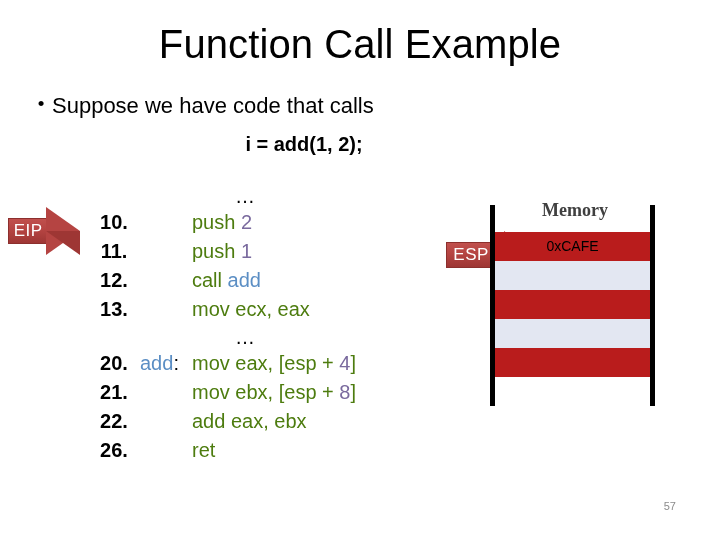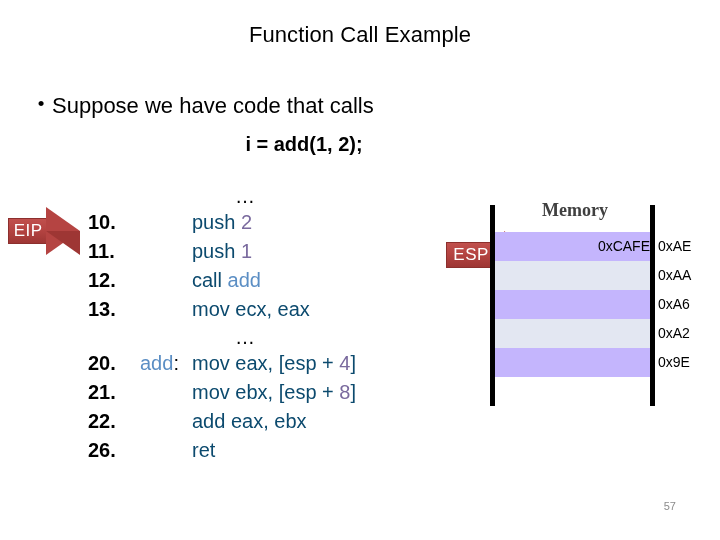--- a/index.html
+++ b/index.html
@@ -18,21 +18,21 @@
     overflow: hidden;
   }
 
   
   #slide-title {
     position: absolute;
     left: 0;
     top: 22px;
     width: 720px;
     text-align: center;
-    font-size: 22px;
+    font-size: 40px;
     font-weight: 400;
     color: #000000;
     letter-spacing: 0.1px;
   }
 
   
   .bullet-row {
     position: absolute;
     left: 30px;
     top: 92px;
@@ -82,29 +82,29 @@
     display: flex;
     align-items: baseline;
     height: 29px;
     font-size: 20px;
     white-space: pre;
   }
   .code-num {
     flex: 0 0 52px;
     color: #000000;
     font-weight: bold;
-    text-align: left;
+    text-align: center;
   }
   .code-label {
     flex: 0 0 52px;
     color: #5b8ec4;
     text-align: left;
   }
   .code-label .colon { color: #000000; }
-  .code-body { color: #0c4a6e; }
+  .code-body { color: #4d7c0f; }
   .lit { color: #7a6a9e; }
   .sym { color: #5b8ec4; }
 
   
   .arrow {
     position: absolute;
     color: #ffffff;
     font-size: 17px;
     font-weight: 400;
   }
@@ -192,21 +192,21 @@
     top: 232px;
     width: 155px;
   }
   .mem-row {
     height: 29px;
     line-height: 29px;
     text-align: center;
     font-size: 14px;
     color: #000000;
   }
-  .mem-row.shade-a { background: #c4b5fd; text-align: right; }
+  .mem-row.shade-a { background: #b91c1c; }
   .mem-row.shade-b { background: #e3e7f2; }
 
   #mem-addresses {
     position: absolute;
     left: 658px;
     top: 232px;
     width: 62px;
   }
   .mem-addr {
     height: 29px;
@@ -274,23 +274,16 @@
   <div id="memory-title">Memory</div>
   <div class="mem-rail" id="mem-rail-left"></div>
   <div class="mem-rail" id="mem-rail-right"></div>
   <div id="mem-rows">
       <div class="mem-row shade-a">0xCAFE</div>
       <div class="mem-row shade-b"></div>
       <div class="mem-row shade-a"></div>
       <div class="mem-row shade-b"></div>
       <div class="mem-row shade-a"></div>
     </div>
-  <div id="mem-addresses">
-      <div class="mem-addr">0xAE</div>
-      <div class="mem-addr">0xAA</div>
-      <div class="mem-addr">0xA6</div>
-      <div class="mem-addr">0xA2</div>
-      <div class="mem-addr">0x9E</div>
-    </div>
 
   <div id="page-number">57</div>
 
 </div>
 
 </body></html>

